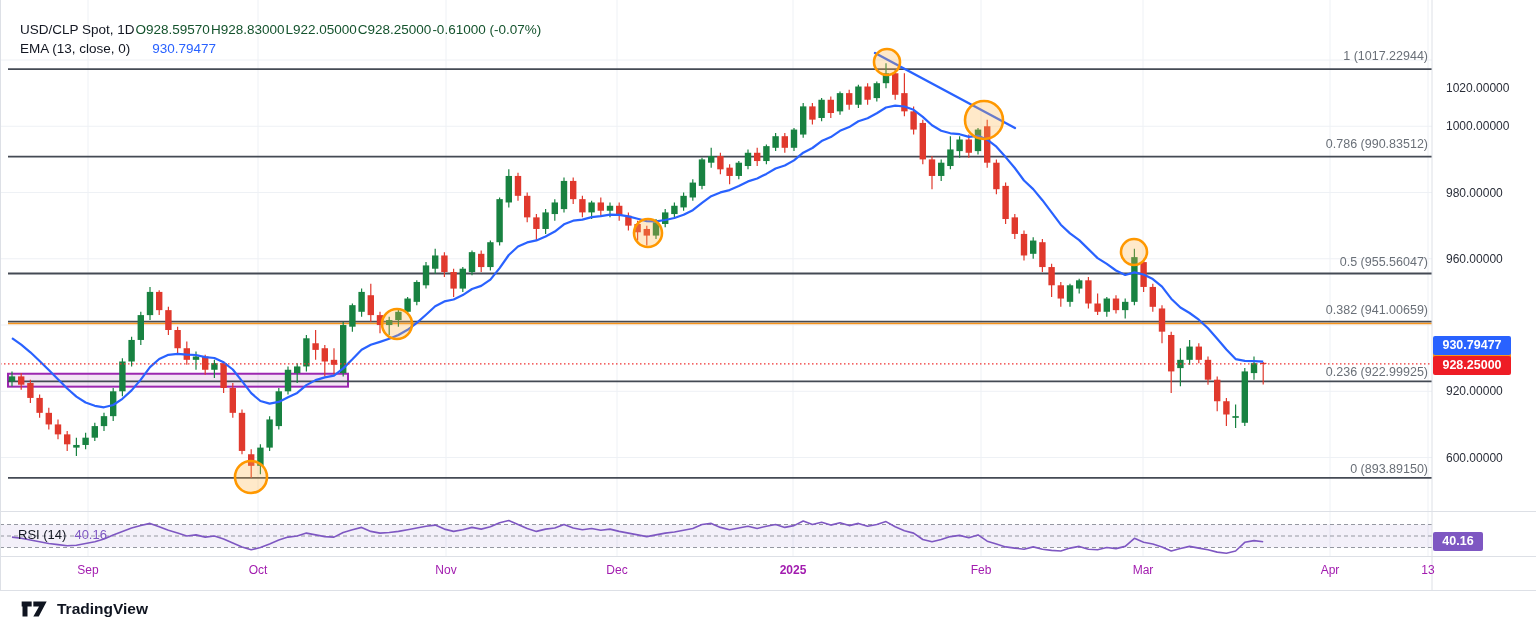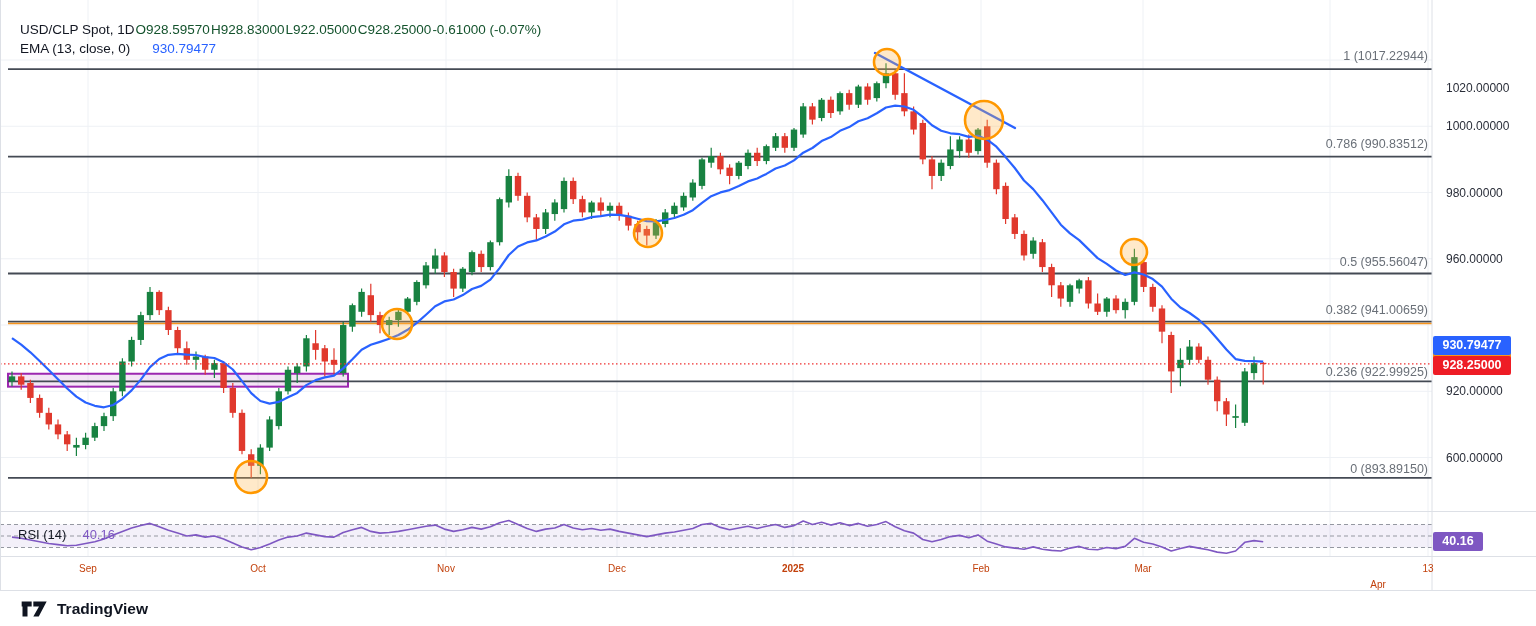--- a/index.html
+++ b/index.html
@@ -5,30 +5,30 @@
   * { margin:0; padding:0; box-sizing:border-box; }
   body { background:#fff; font-family:"Liberation Sans", sans-serif; }
   .app { position:relative; width:1536px; height:626px; background:#fff; overflow:hidden; }
   #chart-svg { position:absolute; left:0; top:0; }
   .legend { position:absolute; left:20px; top:20px; line-height:19px; font-size:13.5px; color:#131722; }
   .legend-row { display:flex; gap:1px; white-space:nowrap; }
   .legend-row2 { display:flex; gap:22px; white-space:nowrap;align-items:center; }
   .red { color:#14532d; }
   .blue { color:#2962ff; }
   .purple { color:#7e57c2; }
-  .rsi-legend { position:absolute; left:18px; top:527px; display:flex; gap:16px; font-size:13px; color:#131722; }
+  .rsi-legend { position:absolute; left:18px; top:527px; display:flex; gap:8px; font-size:13px; color:#131722; }
   .badge { position:absolute; left:1433px; width:78px; height:19px; line-height:19px; text-align:center;
            color:#fff; font-size:12.5px; font-weight:bold; border-radius:2px; z-index:5; }
   .b-orange { background:#f7941e; top:313px;margin-top:28px; }
   .b-blue   { background:#2962ff; top:336px; }
   .b-red    { background:#ee1c25; top:356px; }
   .b-purple { background:#7e57c2; top:532px; width:50px; }
   .price-label { position:absolute; left:1446px; height:14px; line-height:14px; font-size:12px; color:#2a2e39; white-space:nowrap; }
   .fib-label { position:absolute; right:108px; height:14px; line-height:14px; font-size:12.5px; color:#6a7078; white-space:nowrap; text-align:center; }
-  .month-label { position:absolute; top:563px; transform:translateX(-50%); font-size:10px; color:#c2410c; white-space:nowrap; }
+  .month-label { position:absolute; top:563px; transform:translateX(-50%); font-size:12px; color:#a21caf; white-space:nowrap; }
   .month-bold { font-weight:bold; }
   .footer { position:absolute; left:0; top:591px; width:1420px; height:35px; background:#fff; display:flex; align-items:center; }
   .logo { display:flex; align-items:center; gap:7px; margin-left:20px; cursor:pointer; }
   .logo-text { font-size:15.5px; font-weight:600; color:#0f1420; }
   .timeaxis { position:absolute; left:0; top:557px; width:1432px; height:33px; }
   .priceaxis { position:absolute; left:1432px; top:0; width:104px; height:590px; }
 </style>
 </head>
 <body>
 
@@ -388,21 +388,21 @@
       <div class="price-label" style="top: 450.56px; left: 14px;">600.00000</div>
     </div>
   <div class="timeaxis" id="time-axis">
       <div class="month-label" style="left: 88px; top: 6px;">Sep</div>
       <div class="month-label" style="left: 258px; top: 6px;">Oct</div>
       <div class="month-label" style="left: 446px; top: 6px;">Nov</div>
       <div class="month-label" style="left: 617px; top: 6px;">Dec</div>
       <div class="month-label month-bold" style="left: 793px; top: 6px;">2025</div>
       <div class="month-label" style="left: 981px; top: 6px;">Feb</div>
       <div class="month-label" style="left: 1143px; top: 6px;">Mar</div>
-      <div class="month-label" style="left: 1330px; top: 22px; margin-left: 48px;">Apr</div>
+      <div class="month-label" style="left: 1330px; top: 6px;">Apr</div>
       <div class="month-label" style="left: 1428px; top: 6px;">13</div>
     </div>
   <div id="fib-labels">
       <div class="fib-label" style="top: 49px;">1 (1017.22944)</div>
       <div class="fib-label" style="top: 137px;">0.786 (990.83512)</div>
       <div class="fib-label" style="top: 255px;">0.5 (955.56047)</div>
       <div class="fib-label" style="top: 303px;">0.382 (941.00659)</div>
       <div class="fib-label" style="top: 365px;">0.236 (922.99925)</div>
       <div class="fib-label" style="top: 462px;">0 (893.89150)</div>
     </div>

